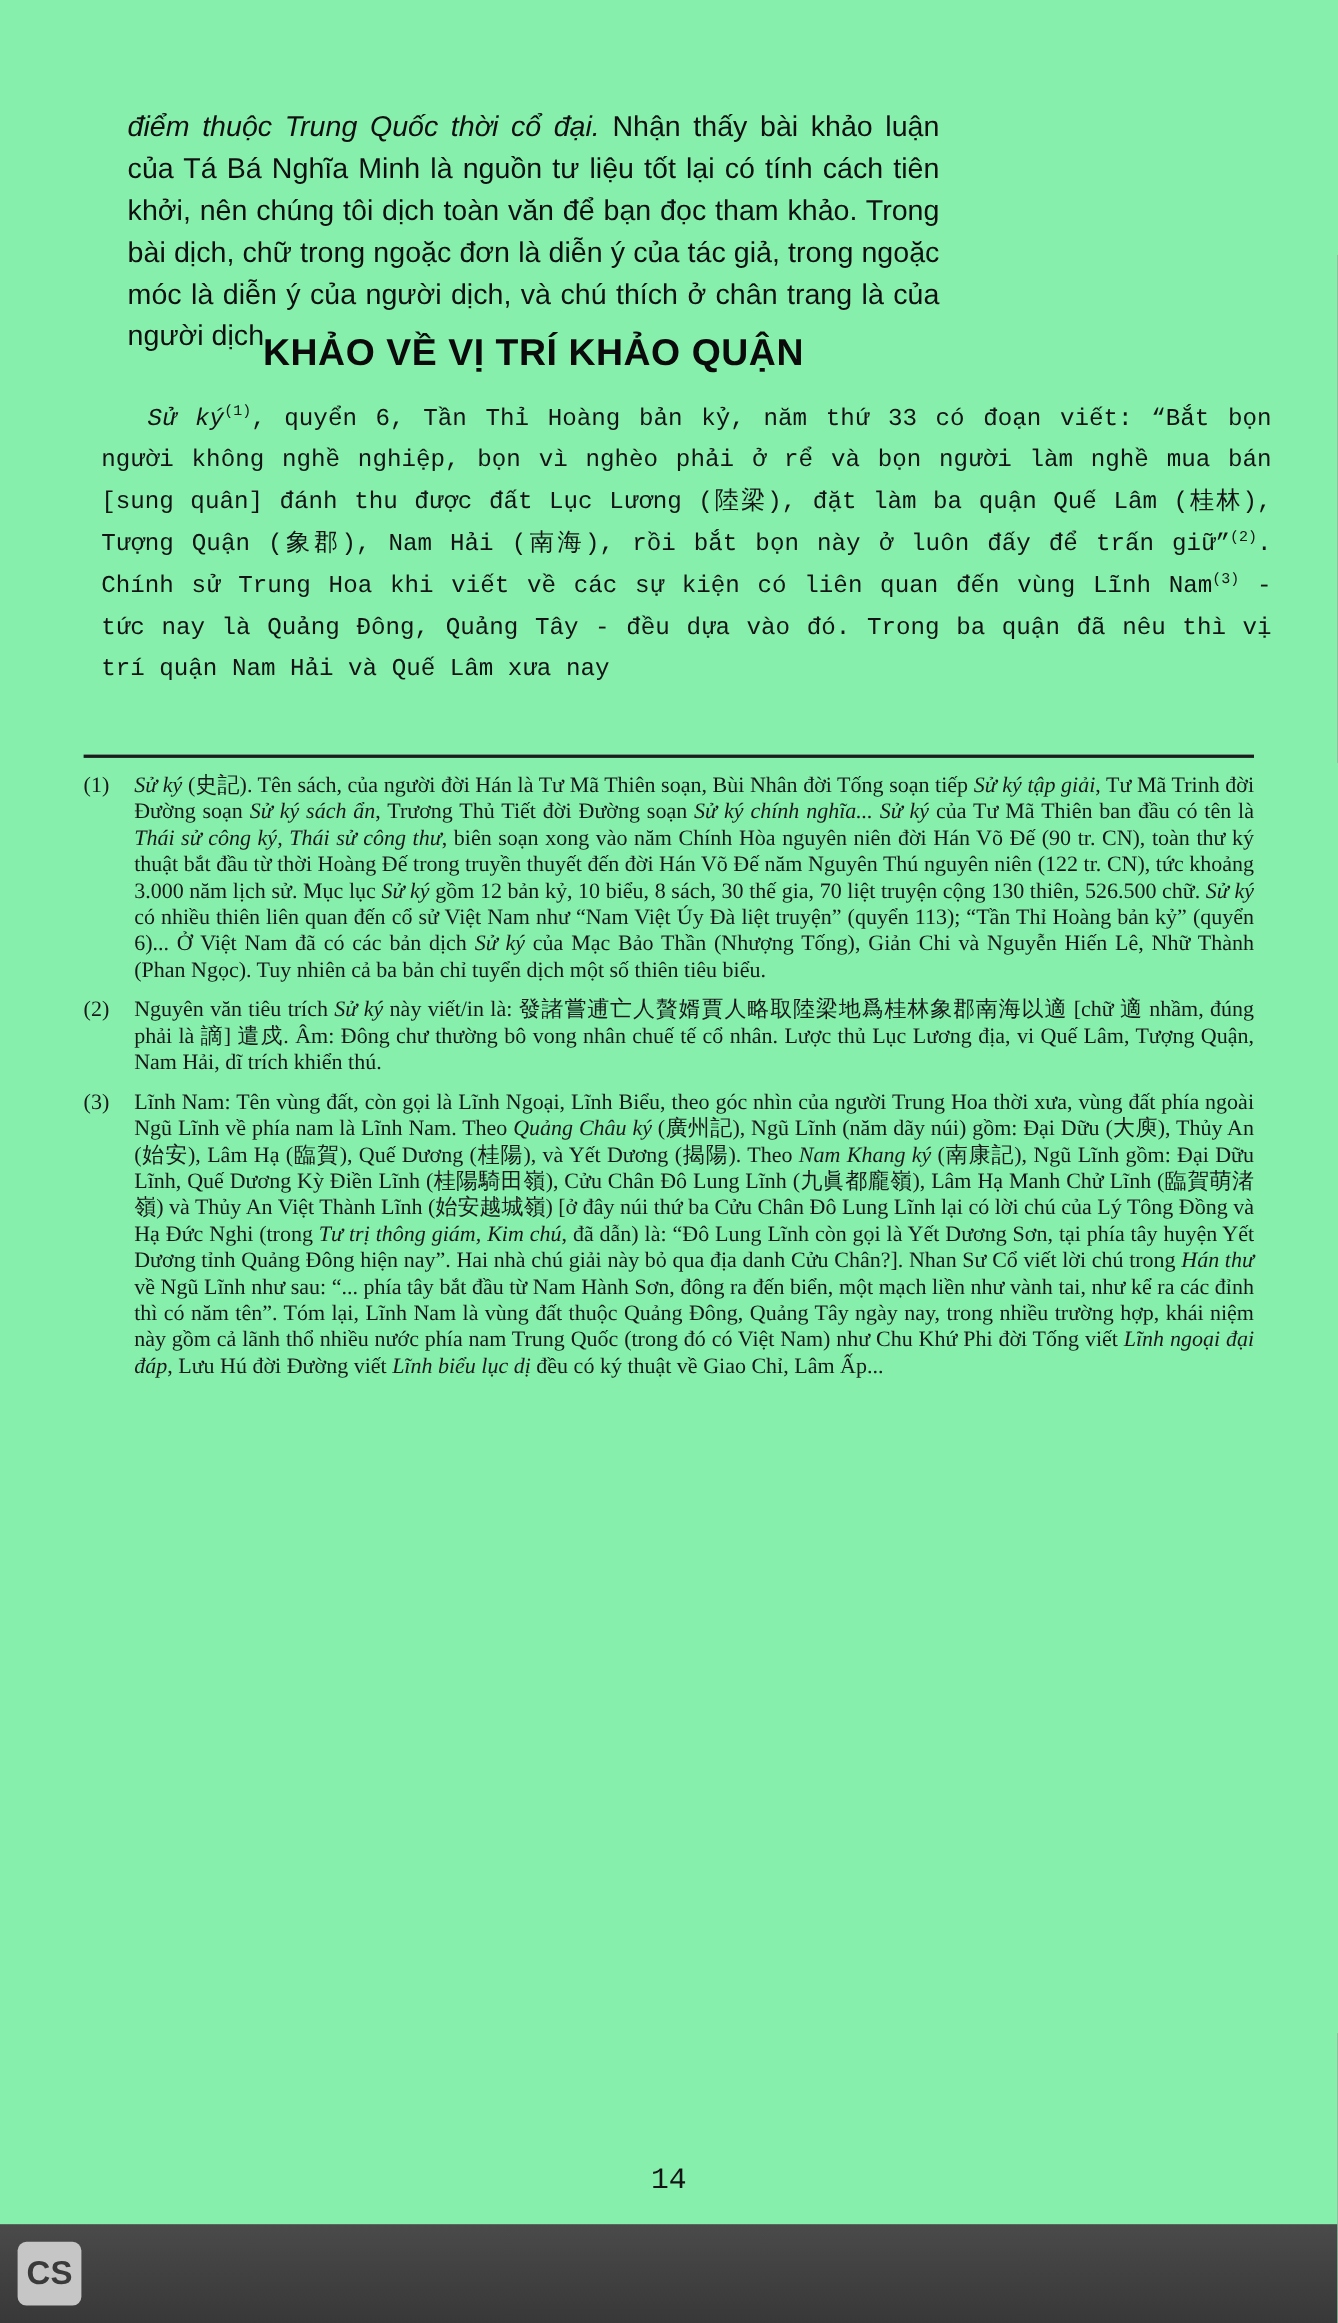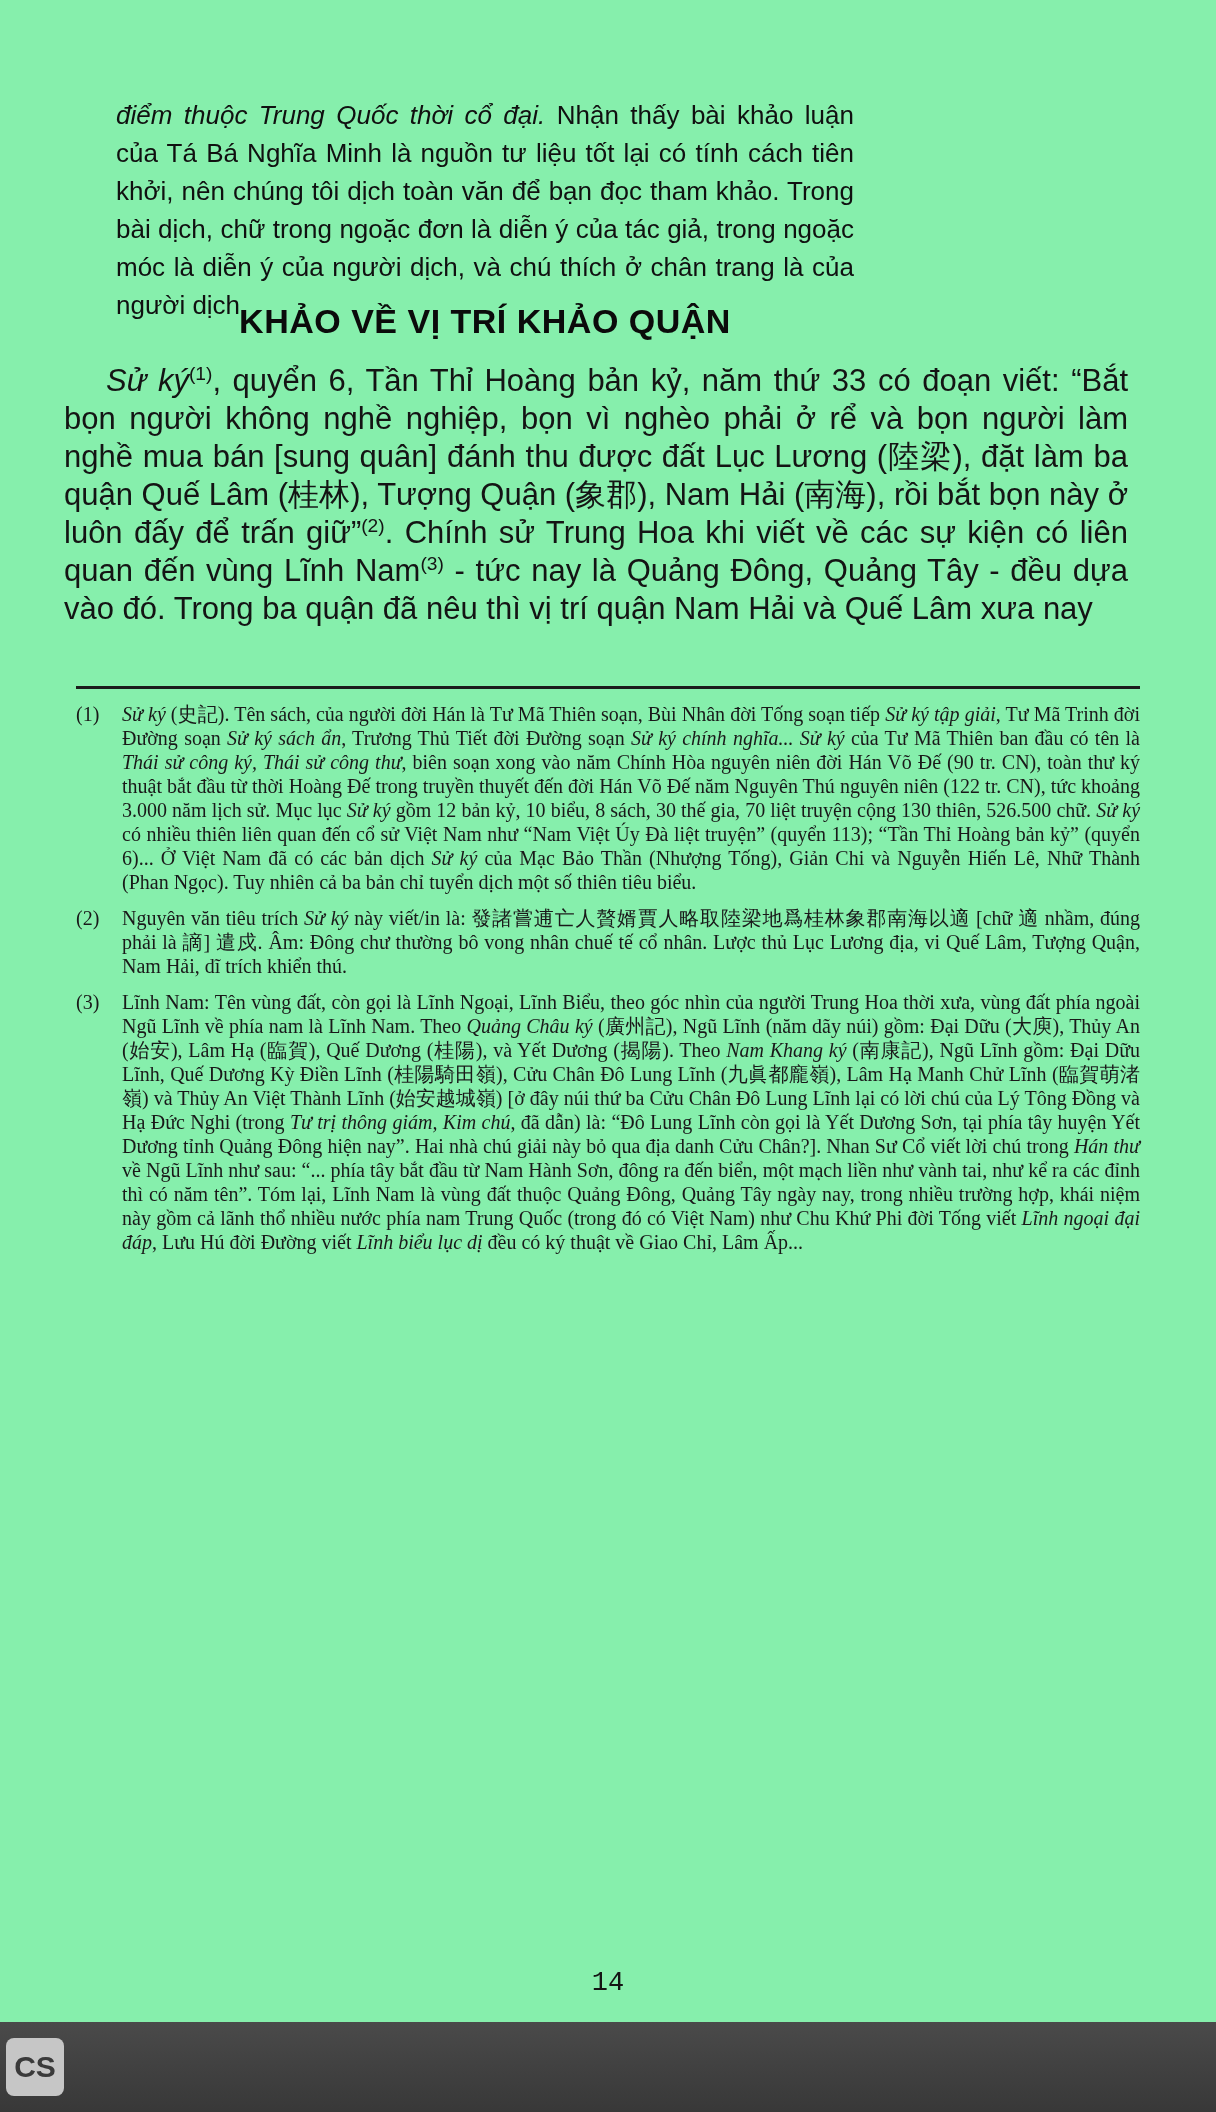--- a/index.html
+++ b/index.html
@@ -34,26 +34,26 @@
     margin: 0;
     text-align: center;
     font-family: "Liberation Sans", sans-serif;
     font-weight: bold;
     font-size: 34px;
     letter-spacing: 0.5px;
     color: #0b0b0b;
   }
   .body-par {
     position: absolute;
-    left: 64px;
+    left: 92px;
     top: 362px;
     width: 1064px;
     margin: 0;
-    font-family: Liberation Sans, sans-serif;
-    font-size: 31px;
+    font-family: Liberation Mono, monospace;
+    font-size: 22px;
     line-height: 38px;
     text-align: justify;
     text-indent: 42px;
     color: #141414;
   }
   .divider {
     position: absolute;
     left: 76px;
     top: 686px;
     width: 1064px;
@@ -95,21 +95,21 @@
   }
   .scan-bar {
     position: absolute;
     left: 0;
     bottom: 0;
     width: 100%;
     height: 90px;
     background: linear-gradient(180deg, #4a4a4a 0%, #383838 100%);
     display: flex;
     align-items: center;
-    padding: 0 6px;
+    padding: 0 16px;
     gap: 12px;
     font-family: "Liberation Sans", sans-serif;
   }
   .cs-logo {
     width: 58px;
     height: 58px;
     border-radius: 8px;
     background: #c6c6c6;
     color: #3a3a3a;
     display: flex;

